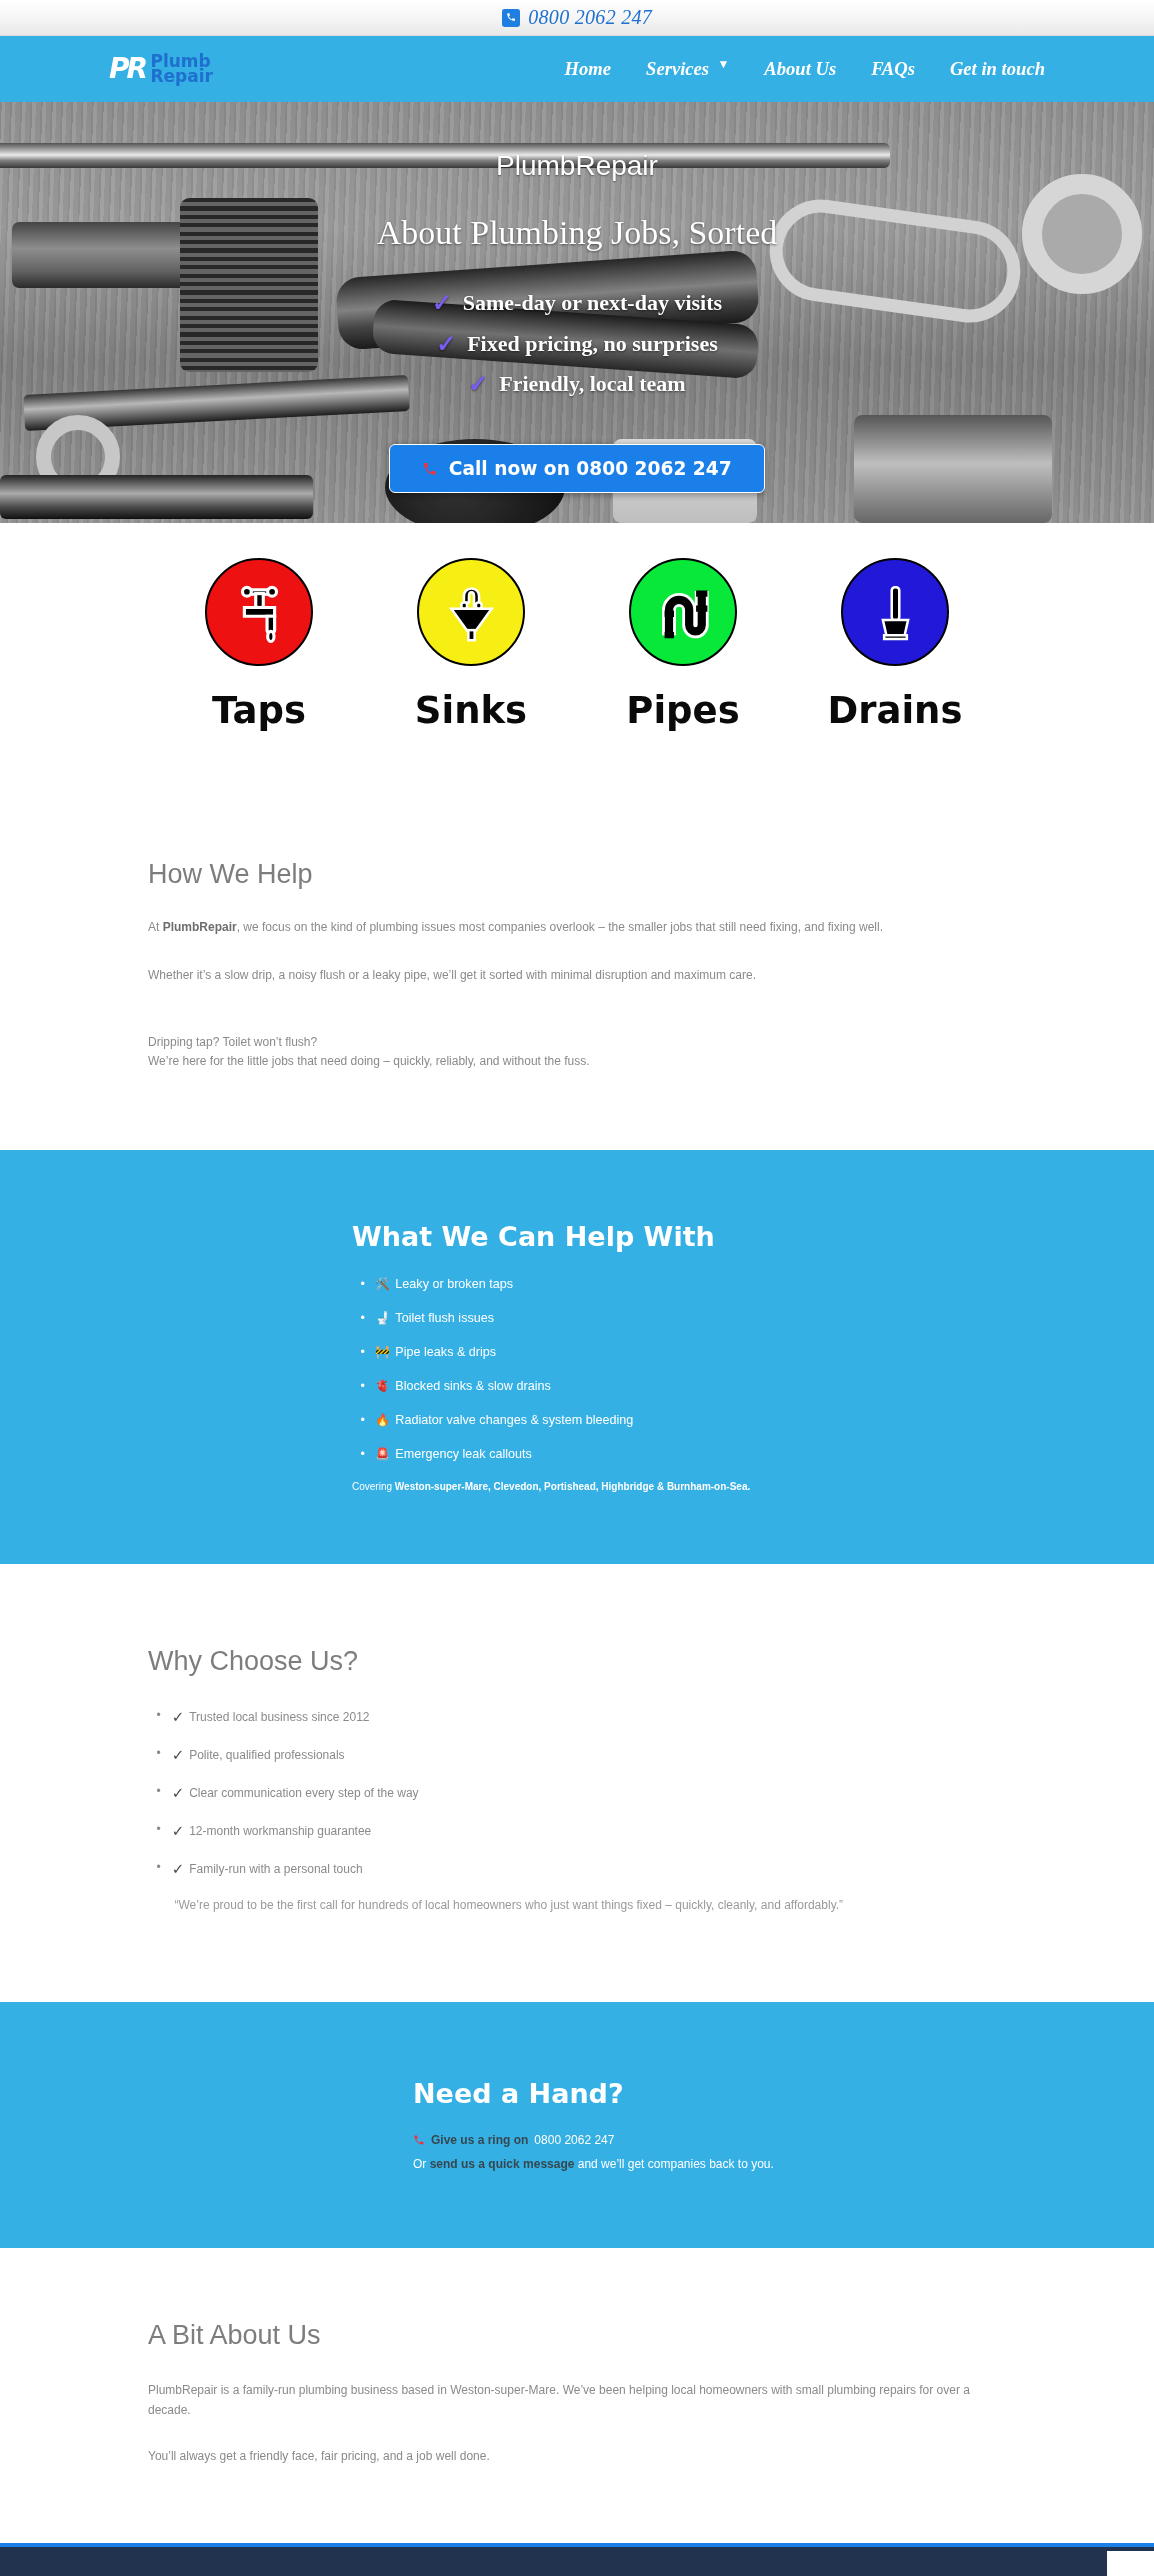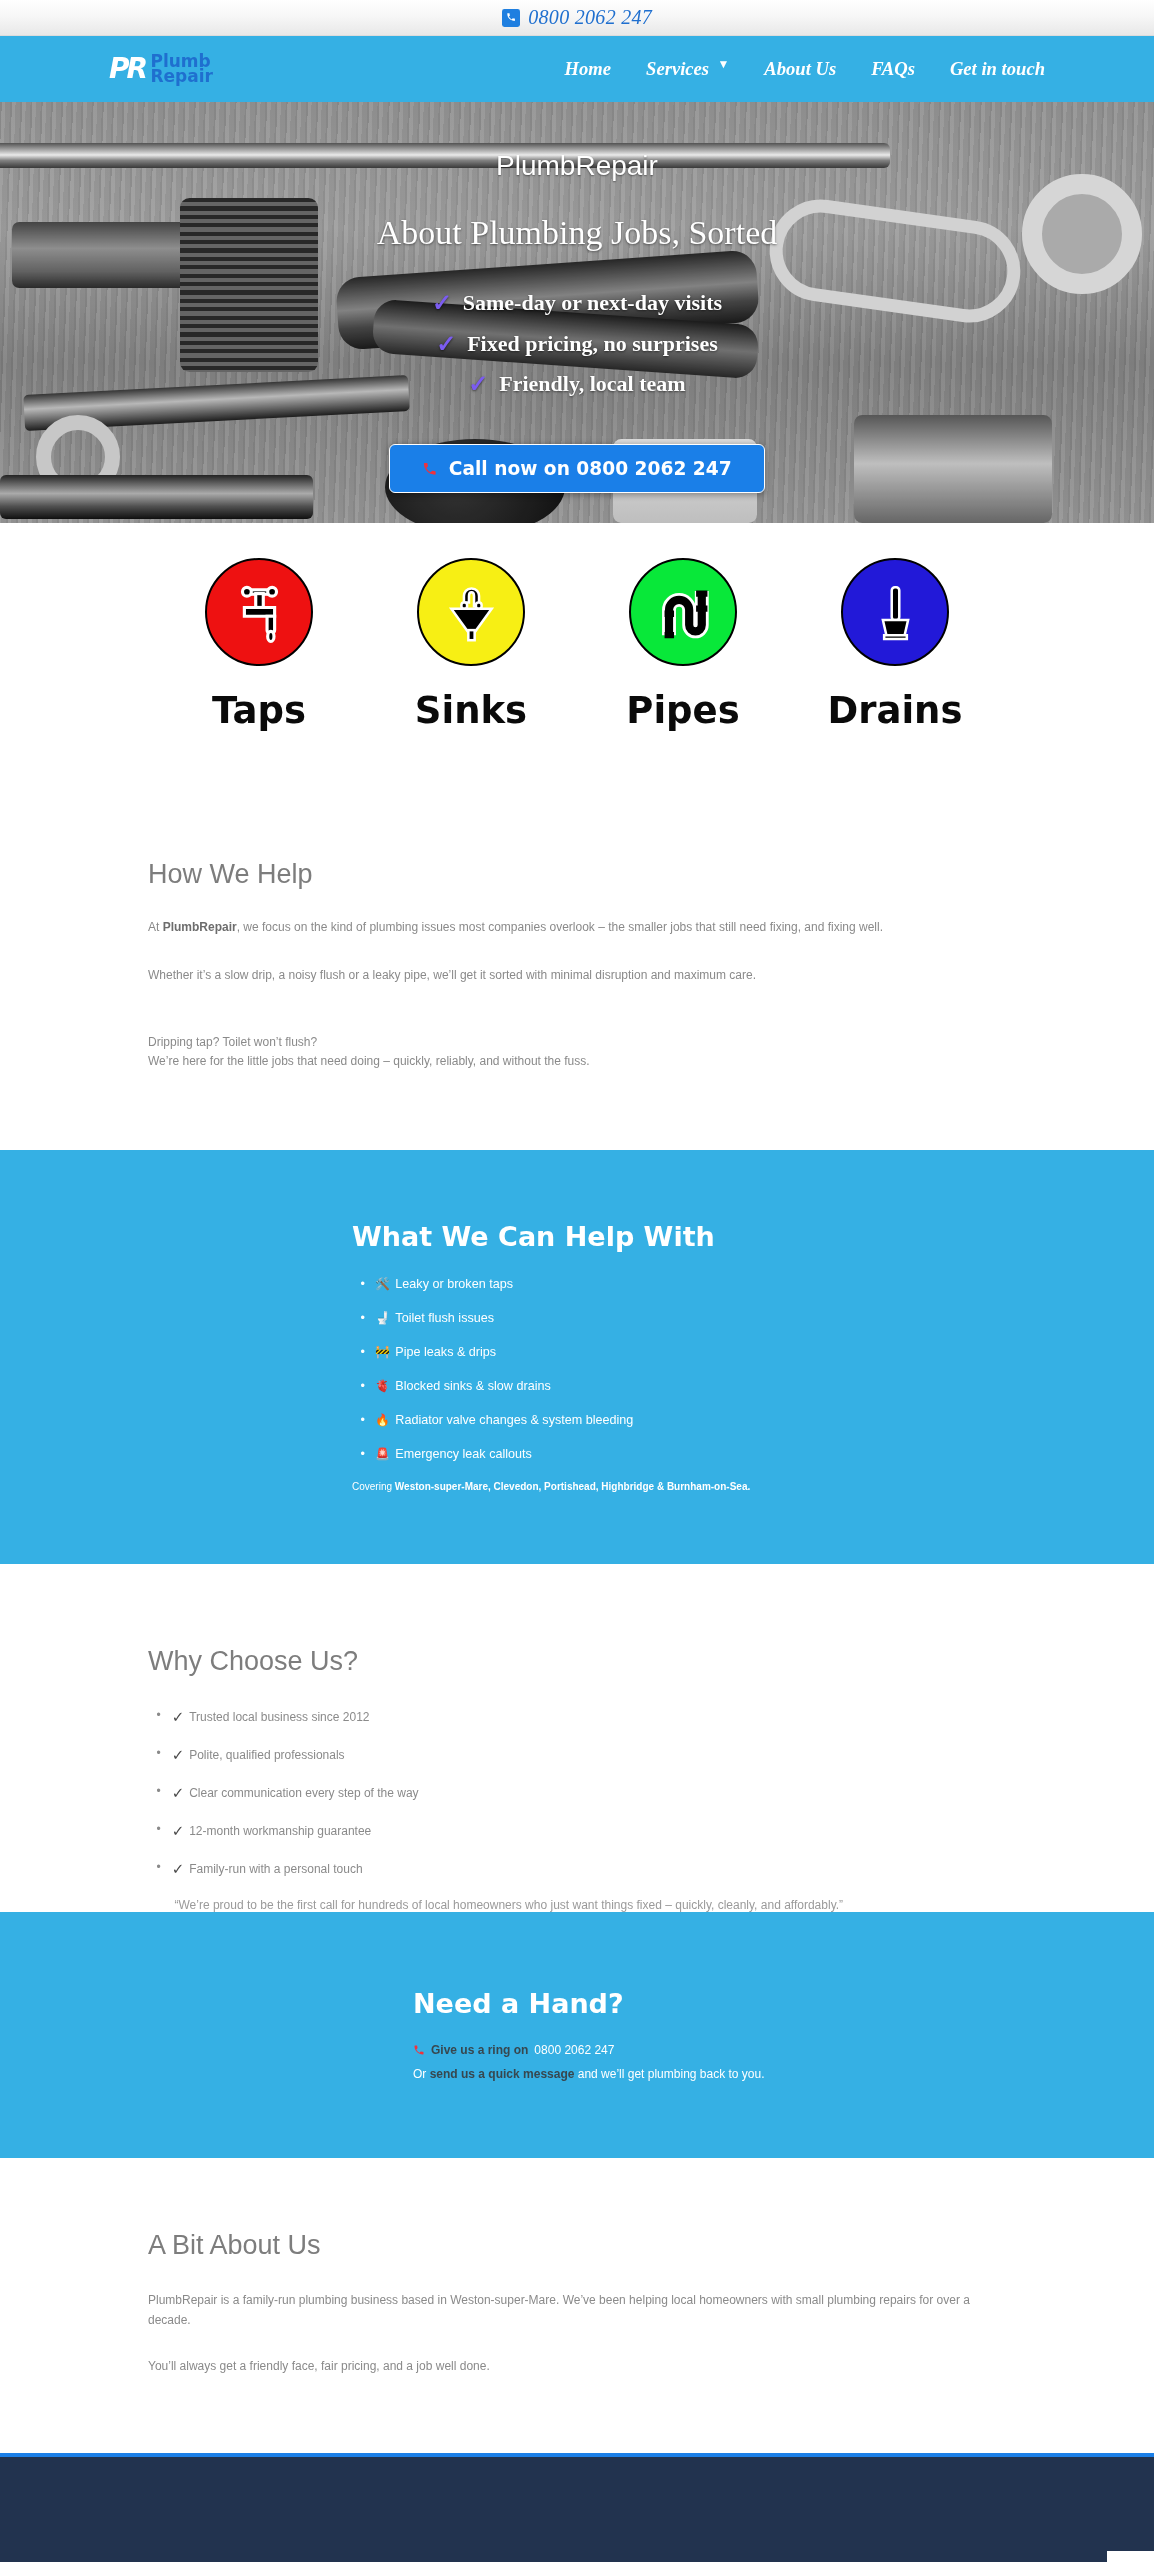--- a/index.html
+++ b/index.html
@@ -196,21 +196,21 @@
   }
   .emoji { font-family: "DejaVu Sans", sans-serif; font-size: 12px; }
   .covering {
     margin-top: 8.4px;
     font-family: "Liberation Sans", sans-serif;
     font-size: 10px; color: #ffffff;
   }
   .covering b { font-weight: 700; }
 
   
-  .block-why { padding-top: 82px; }
+  .block-why { padding-top: 82px; padding-bottom: 90px; }
   .block-why .h2-grey { margin-bottom: 31px; }
   ul.why-list { list-style: none; margin-left: 4.8px; }
   ul.why-list li {
     position: relative; padding-left: 19px; margin-bottom: 20px;
     font-family: "Liberation Sans", sans-serif;
     font-size: 12px; color: #8a8a8a;
     display: flex; align-items: center; gap: 4.8px;
   }
   ul.why-list li:before {
     content: "•"; position: absolute; left: 3.6px; top: -0.6px;
@@ -474,21 +474,21 @@
   <div class="wrap block-hand">
     <div class="hand-inner">
       <h2 class="h2-white">Need a Hand?</h2>
       <div class="hand-line1">
         <svg class="ico-phone-red" style="width:12px;height:12px" viewBox="0 0 24 24">
             <path d="M6.6 10.8c1.4 2.8 3.8 5.1 6.6 6.6l2.2-2.2c.3-.3.7-.4 1-.2 1.1.4 2.3.6 3.6.6.6 0 1 .4 1 1V20c0 .6-.4 1-1 1C10.6 21 3 13.4 3 4c0-.6.4-1 1-1h3.5c.6 0 1 .4 1 1 0 1.2.2 2.4.6 3.6.1.4 0 .7-.2 1l-2.3 2.2z"></path>
           </svg>
         <span class="strong">Give us a ring on</span>
         <span>0800 2062 247</span>
       </div>
-      <div class="hand-line2"><span>Or </span><span class="strong">send us a quick message</span><span> and we’ll get plumbing back to you.</span></div>
+      <div class="hand-line2"><span>Or </span><span class="strong">send us a quick message</span><span> and we’ll get companies back to you.</span></div>
     </div>
   </div>
 </section>
 
 <section class="sec-white">
   <div class="wrap block-about">
     <h2 class="h2-grey">A Bit About Us</h2>
     <p class="p-grey pa1">PlumbRepair is a family-run plumbing business based in Weston-super-Mare. We’ve been helping local homeowners with small plumbing repairs for over a decade.</p>
     <p class="p-grey">You’ll always get a friendly face, fair pricing, and a job well done.</p>
   </div>

